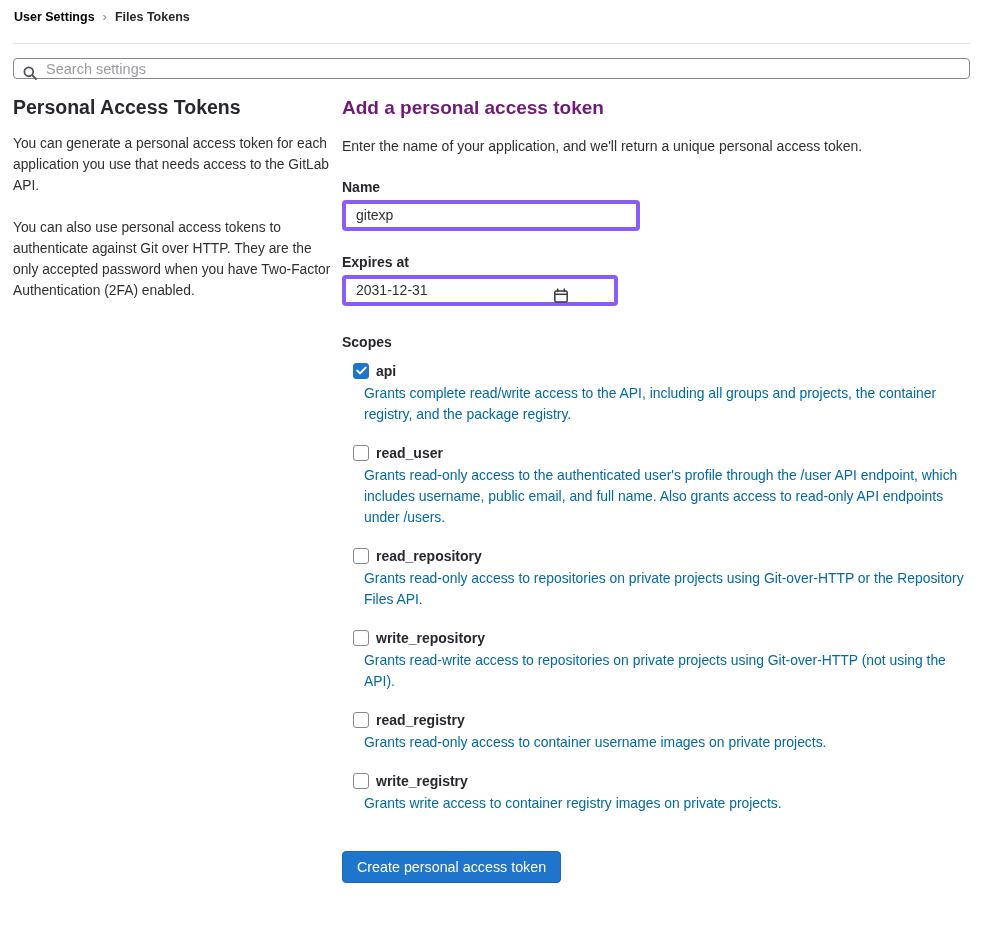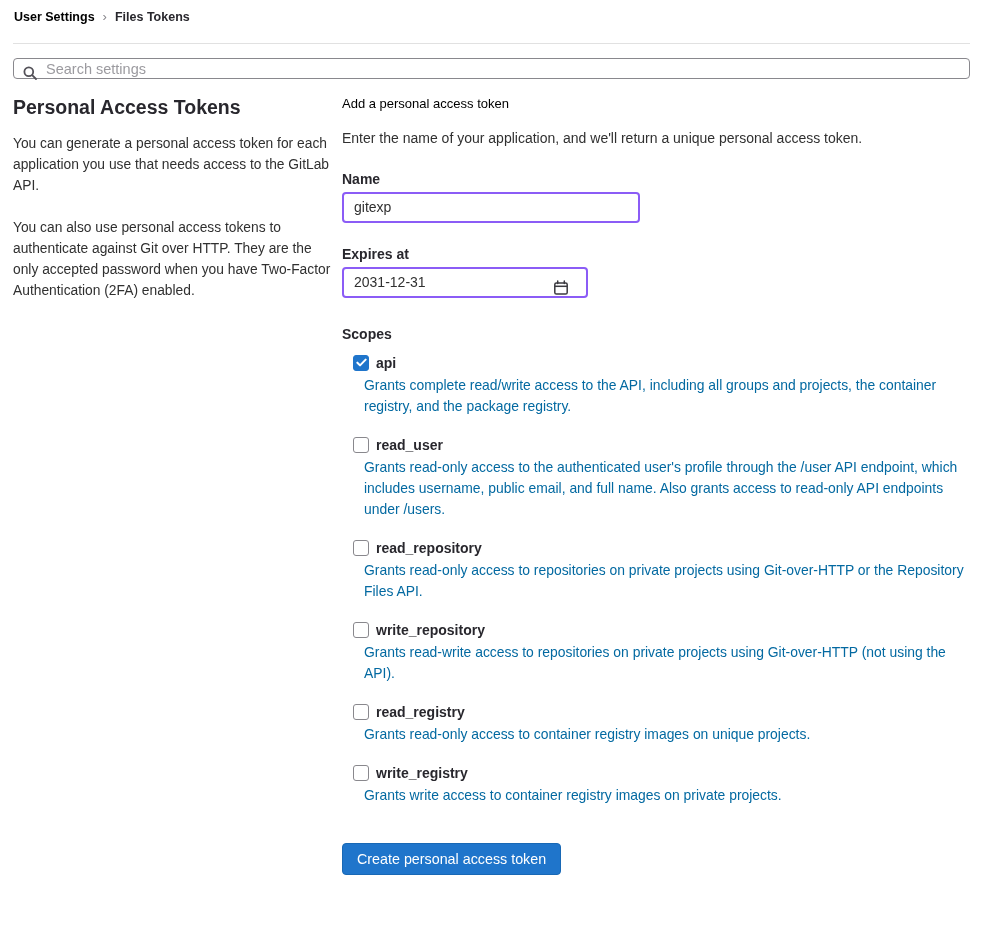--- a/index.html
+++ b/index.html
@@ -71,54 +71,54 @@
     line-height: 1.25;
   }
   .sidebar-para {
     margin: 0 0 21px 0;
     font-size: 13.8px;
     line-height: 21px;
     color: #303030;
   }
 
   .form-title {
-    font-size: 13px;
-    font-weight: normal;
-    color: #000000;
+    font-size: 19px;
+    font-weight: bold;
+    color: #701a75;
     margin: 1px 0 0 0;
     line-height: 1.3;
   }
   .form-desc {
     margin: 15px 0 0 0;
     font-size: 14px;
     line-height: 20px;
     color: #303030;
   }
   .field-label {
     display: block;
     font-weight: bold;
     font-size: 14px;
     color: #28272d;
     margin: 23px 0 0 0;
   }
   .text-input {
     display: block;
     margin-top: 5px;
     height: 31px;
-    border: 2px solid #8b5cf6;
+    border: 4px solid #8b5cf6;
     border-radius: 4px;
     padding: 0 10px;
     font-family: "Liberation Sans", sans-serif;
     font-size: 14px;
     color: #303030;
     outline: none;
   }
   .name-input { width: 298px; }
   .expires-wrap { position: relative; width: 237px; }
-  .expires-input { width: 246px; padding-right: 34px; }
+  .expires-input { width: 276px; padding-right: 34px; }
   .calendar-icon {
     position: absolute;
     right: 10px; top: 13px;
     width: 16px; height: 16px;
     color: #3a393f;
     cursor: pointer;
   }
 
   .scopes-label { margin-top: 28px; }
   .scopes-list { margin-top: 13px; }
@@ -261,21 +261,21 @@
     <p class="scope-desc">Grants read-write access to repositories on private projects using Git-over-HTTP (not using the API).</p>
   </div>
 
   <div class="scope-row">
     <div class="scope-head">
       <span class="scope-checkbox">
         
       </span>
       <span class="scope-label">read_registry</span>
     </div>
-    <p class="scope-desc">Grants read-only access to container registry images on unique projects.</p>
+    <p class="scope-desc">Grants read-only access to container username images on private projects.</p>
   </div>
 
   <div class="scope-row">
     <div class="scope-head">
       <span class="scope-checkbox">
         
       </span>
       <span class="scope-label">write_registry</span>
     </div>
     <p class="scope-desc">Grants write access to container registry images on private projects.</p>

